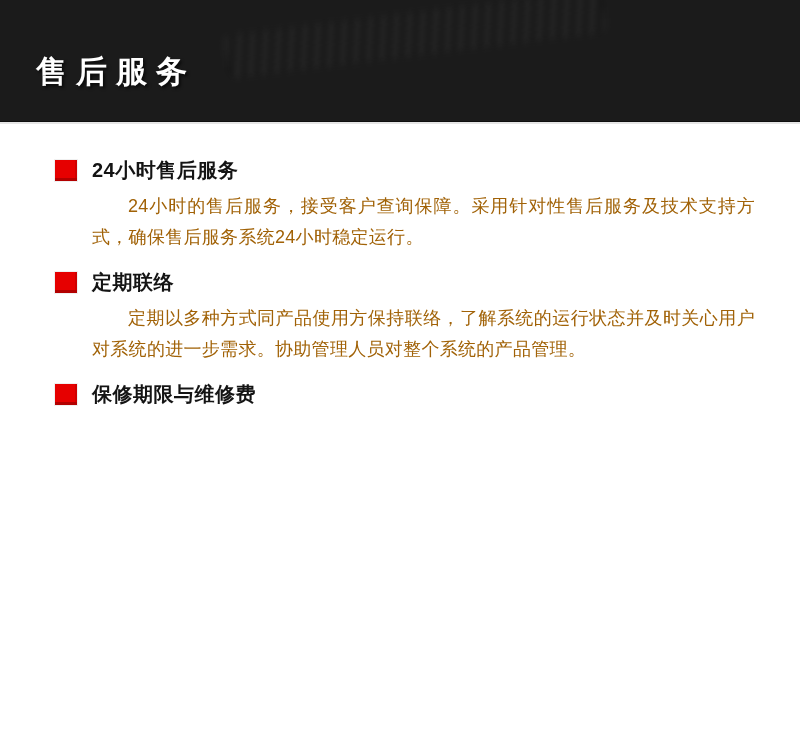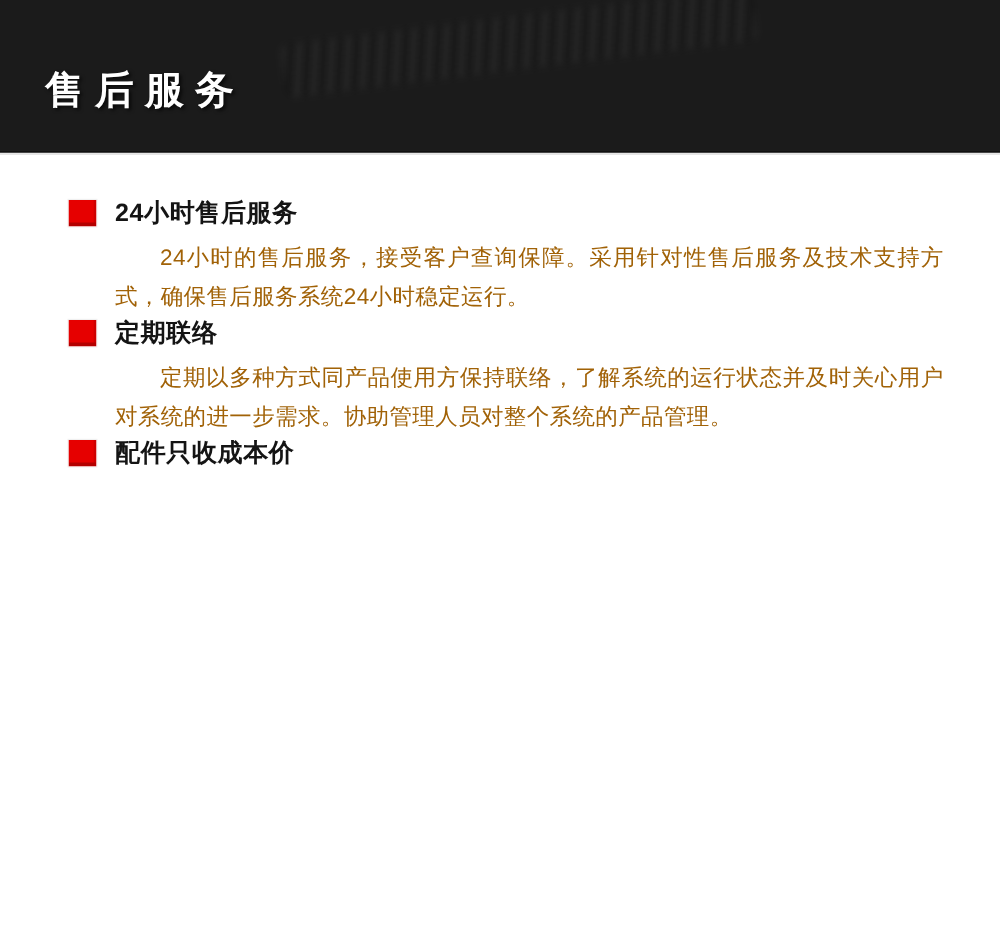--- a/index.html
+++ b/index.html
@@ -53,21 +53,21 @@
     font-weight: 700;
     letter-spacing: 9px;
     padding-left: 9px; 
     text-shadow: 2px 2px 3px rgba(0,0,0,0.65);
     white-space: nowrap;
   }
   
   .content {
     padding: 0 44px 0 55px;
   }
-  .sec { margin-top: 2px; }
+  .sec { margin-top: 18px; }
   .sec.first { margin-top: 37px; }
   .sec-head {
     display: flex;
     align-items: center;
     height: 22px;
   }
   .bullet {
     flex: 0 0 auto;
     width: 22px;
     height: 21px;
@@ -122,19 +122,19 @@
       </div>
       <p>定期以多种方式同产品使用方保持联络，了解系统的运行状态并及时关心用户对系统的进一步需求。协助管理人员对整个系统的产品管理。</p>
     </section>
 
     <section class="sec">
     </section>
 
     <section class="sec">
       <div class="sec-head">
         <span class="bullet"></span>
-        <h2 class="sec-title">配件只收成本价</h2>
+        <h2 class="sec-title">保修期限与维修费</h2>
       </div>
     </section>
 
   </main>
 
 </div>
 
 </body></html>

